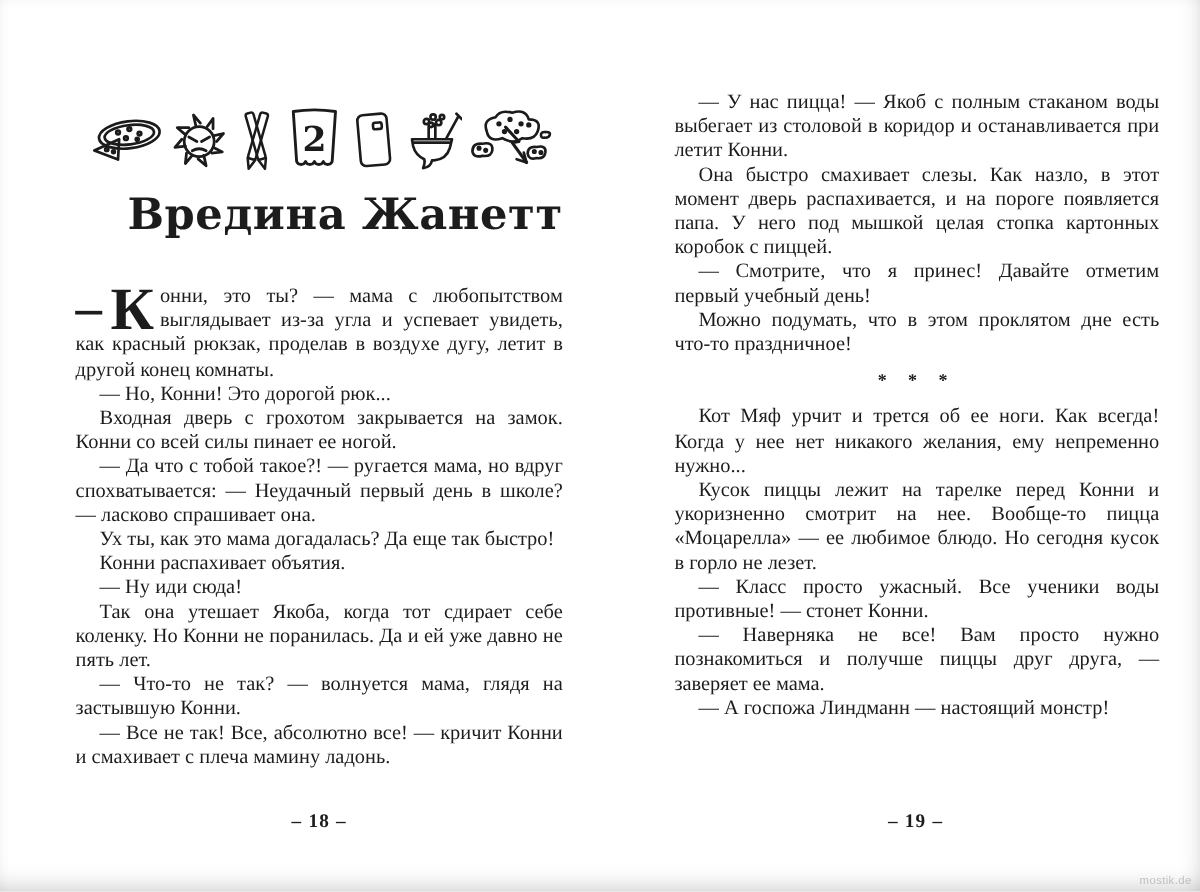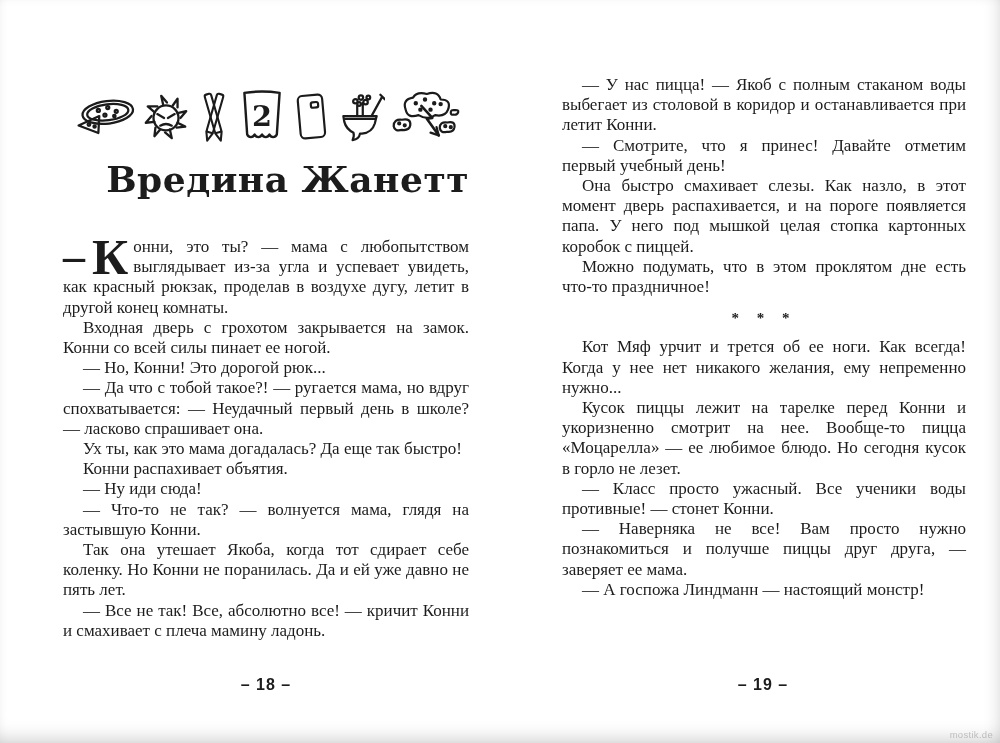--- a/index.html
+++ b/index.html
@@ -56,21 +56,21 @@
   .separator{
     text-align:center;
     font-weight:bold;
     font-size:15px;
     letter-spacing:7px;
     margin:11px 0 9px 0;
     text-indent:0;
   }
   .page-number{
     position:absolute;top:676px;width:406px;text-align:center;
-    font-family:Liberation Sans, sans-serif;
+    font-family:Liberation Serif, serif;
     font-weight:bold;font-size:16px;letter-spacing:1px;
   }
   .left-num{left:63px;}
   .right-num{left:560px;width:406px;}
   .watermark{
     position:absolute;right:7px;bottom:3px;
     font-family:"Liberation Sans", sans-serif;
     font-size:9.5px;color:#cbcbcb;letter-spacing:0.3px;
   }
   .badge-num{
@@ -159,38 +159,38 @@
       <path d="M66 24 Q66 21 70 21.5 Q75 21 74 24 Q73 27 69 26.5 Q66 27 66 24 Z"></path>
       <path d="M34 17 L46 30 L40 31 L53 49" stroke-width="2.8"></path>
       <path d="M53 49 L44 46 M53 49 L50.5 40"></path>
     </svg>
   </div>
 
   <h1 class="chapter-title">Вредина Жанетт</h1>
 
   <div class="body left-body" id="left-body">
       <p class="para opening"><span class="opendash">–</span><span class="dropcap">К</span>онни, это ты? — мама с любопытством выглядывает из-за угла и успевает увидеть, как красный рюкзак, проделав в воздухе дугу, летит в другой конец комнаты.</p>
+      <p class="para">— Но, Конни! Это дорогой рюк...</p>
       <p class="para">Входная дверь с грохотом закрывается на замок. Конни со всей силы пинает ее ногой.</p>
-      <p class="para">— Но, Конни! Это дорогой рюк...</p>
       <p class="para">— Да что с тобой такое?! — ругается мама, но вдруг спохватывается: — Неудачный первый день в школе? — ласково спрашивает она.</p>
       <p class="para">Ух ты, как это мама догадалась? Да еще так быстро!</p>
       <p class="para">Конни распахивает объятия.</p>
       <p class="para">— Ну иди сюда!</p>
+      <p class="para">Так она утешает Якоба, когда тот сдирает себе коленку. Но Конни не поранилась. Да и ей уже давно не пять лет.</p>
       <p class="para">— Что-то не так? — волнуется мама, глядя на застывшую Конни.</p>
-      <p class="para">Так она утешает Якоба, когда тот сдирает себе коленку. Но Конни не поранилась. Да и ей уже давно не пять лет.</p>
       <p class="para">— Все не так! Все, абсолютно все! — кричит Конни и смахивает с плеча мамину ладонь.</p>
     </div>
 
   <div class="page-number left-num">– 18 –</div>
 
   <div class="body right-body">
     <div id="right-before">
         <p class="para">— У нас пицца! — Якоб с полным стаканом воды выбегает из столовой в коридор и останавливается при летит Конни.</p>
+        <p class="para">Она быстро смахивает слезы. Как назло, в этот момент дверь распахивается, и на пороге появляется папа. У него под мышкой целая стопка картонных коробок с пиццей.</p>
         <p class="para">— Смотрите, что я принес! Давайте отметим первый учебный день!</p>
-        <p class="para">Она быстро смахивает слезы. Как назло, в этот момент дверь распахивается, и на пороге появляется папа. У него под мышкой целая стопка картонных коробок с пиццей.</p>
         <p class="para">Можно подумать, что в этом проклятом дне есть что-то праздничное!</p>
       </div>
     <div class="separator">* * *</div>
     <div id="right-after">
         <p class="para">Кот Мяф урчит и трется об ее ноги. Как всегда! Когда у нее нет никакого желания, ему непременно нужно...</p>
         <p class="para">Кусок пиццы лежит на тарелке перед Конни и укоризненно смотрит на нее. Вообще-то пицца «Моцарелла» — ее любимое блюдо. Но сегодня кусок в горло не лезет.</p>
         <p class="para">— Класс просто ужасный. Все ученики воды противные! — стонет Конни.</p>
         <p class="para">— Наверняка не все! Вам просто нужно познакомиться и получше пиццы друг друга, — заверяет ее мама.</p>
         <p class="para">— А госпожа Линдманн — настоящий монстр!</p>
       </div>

